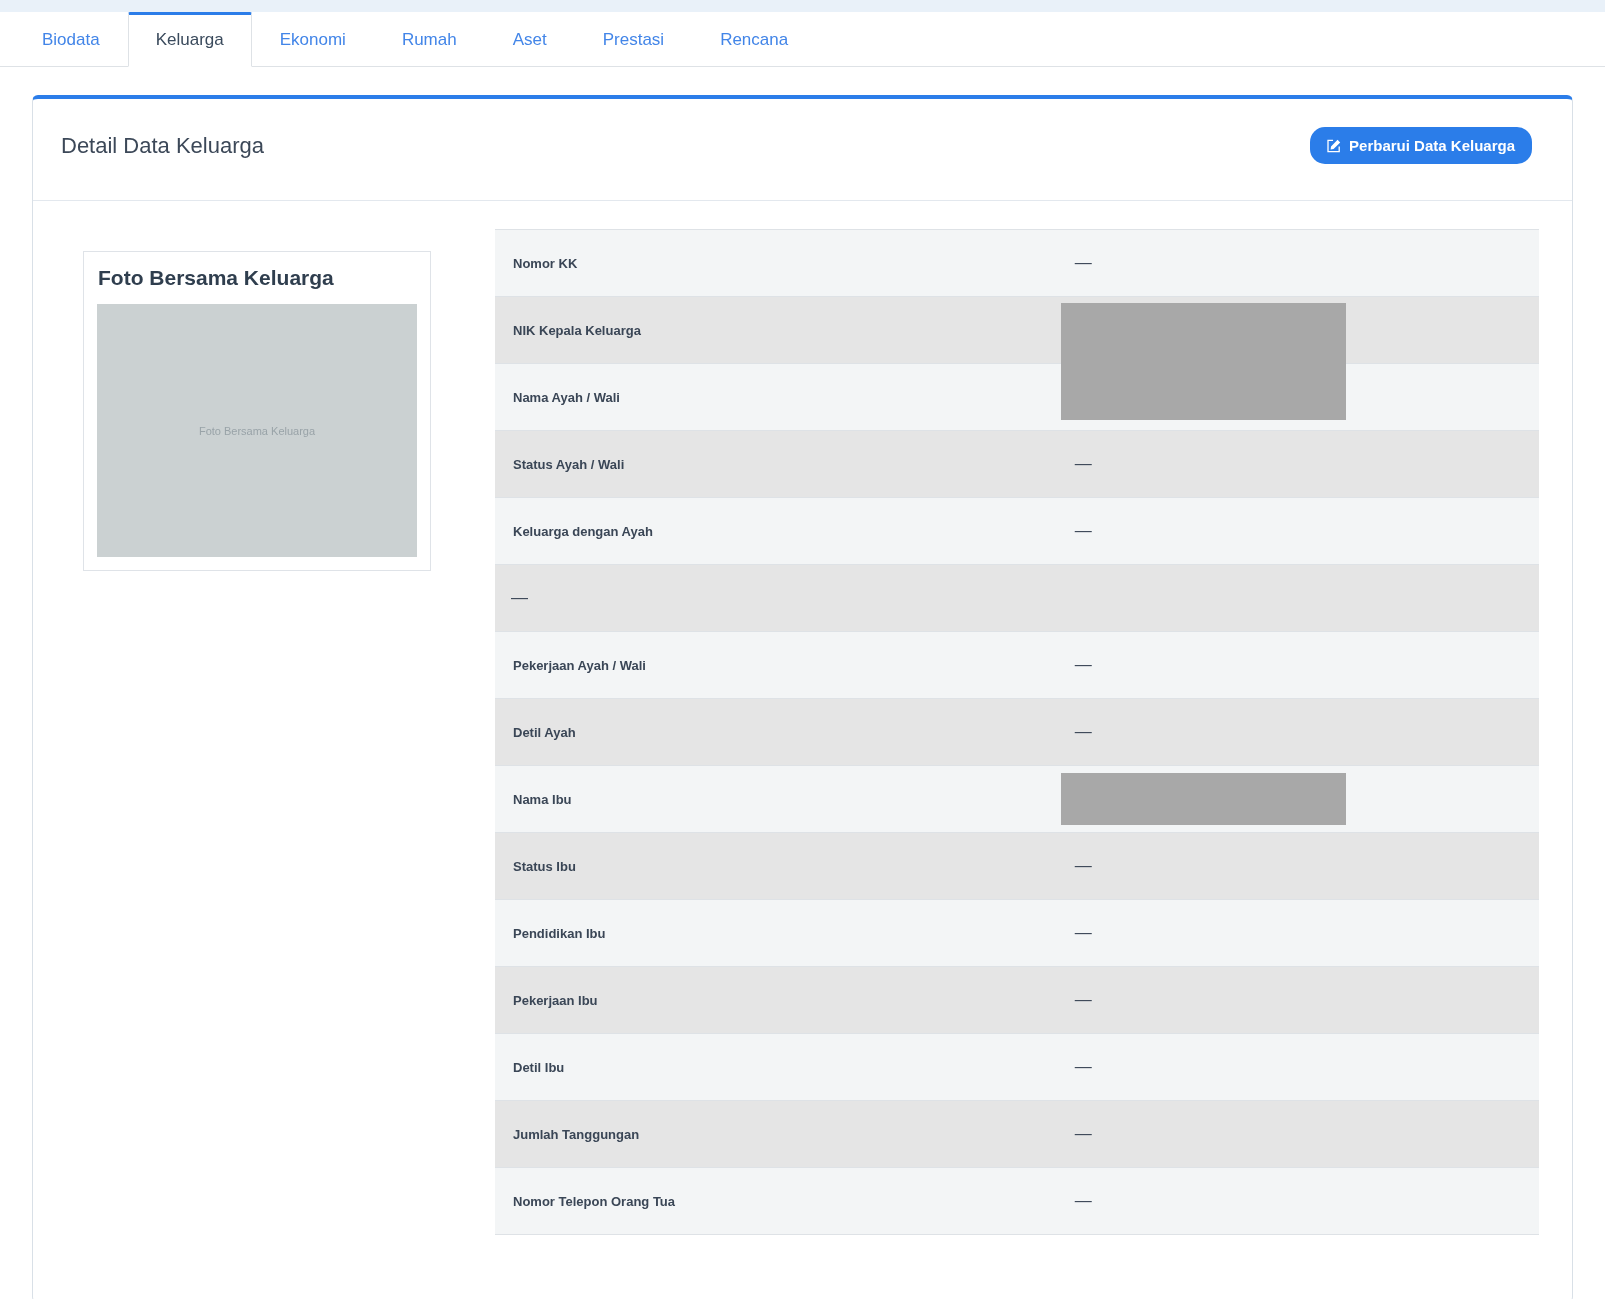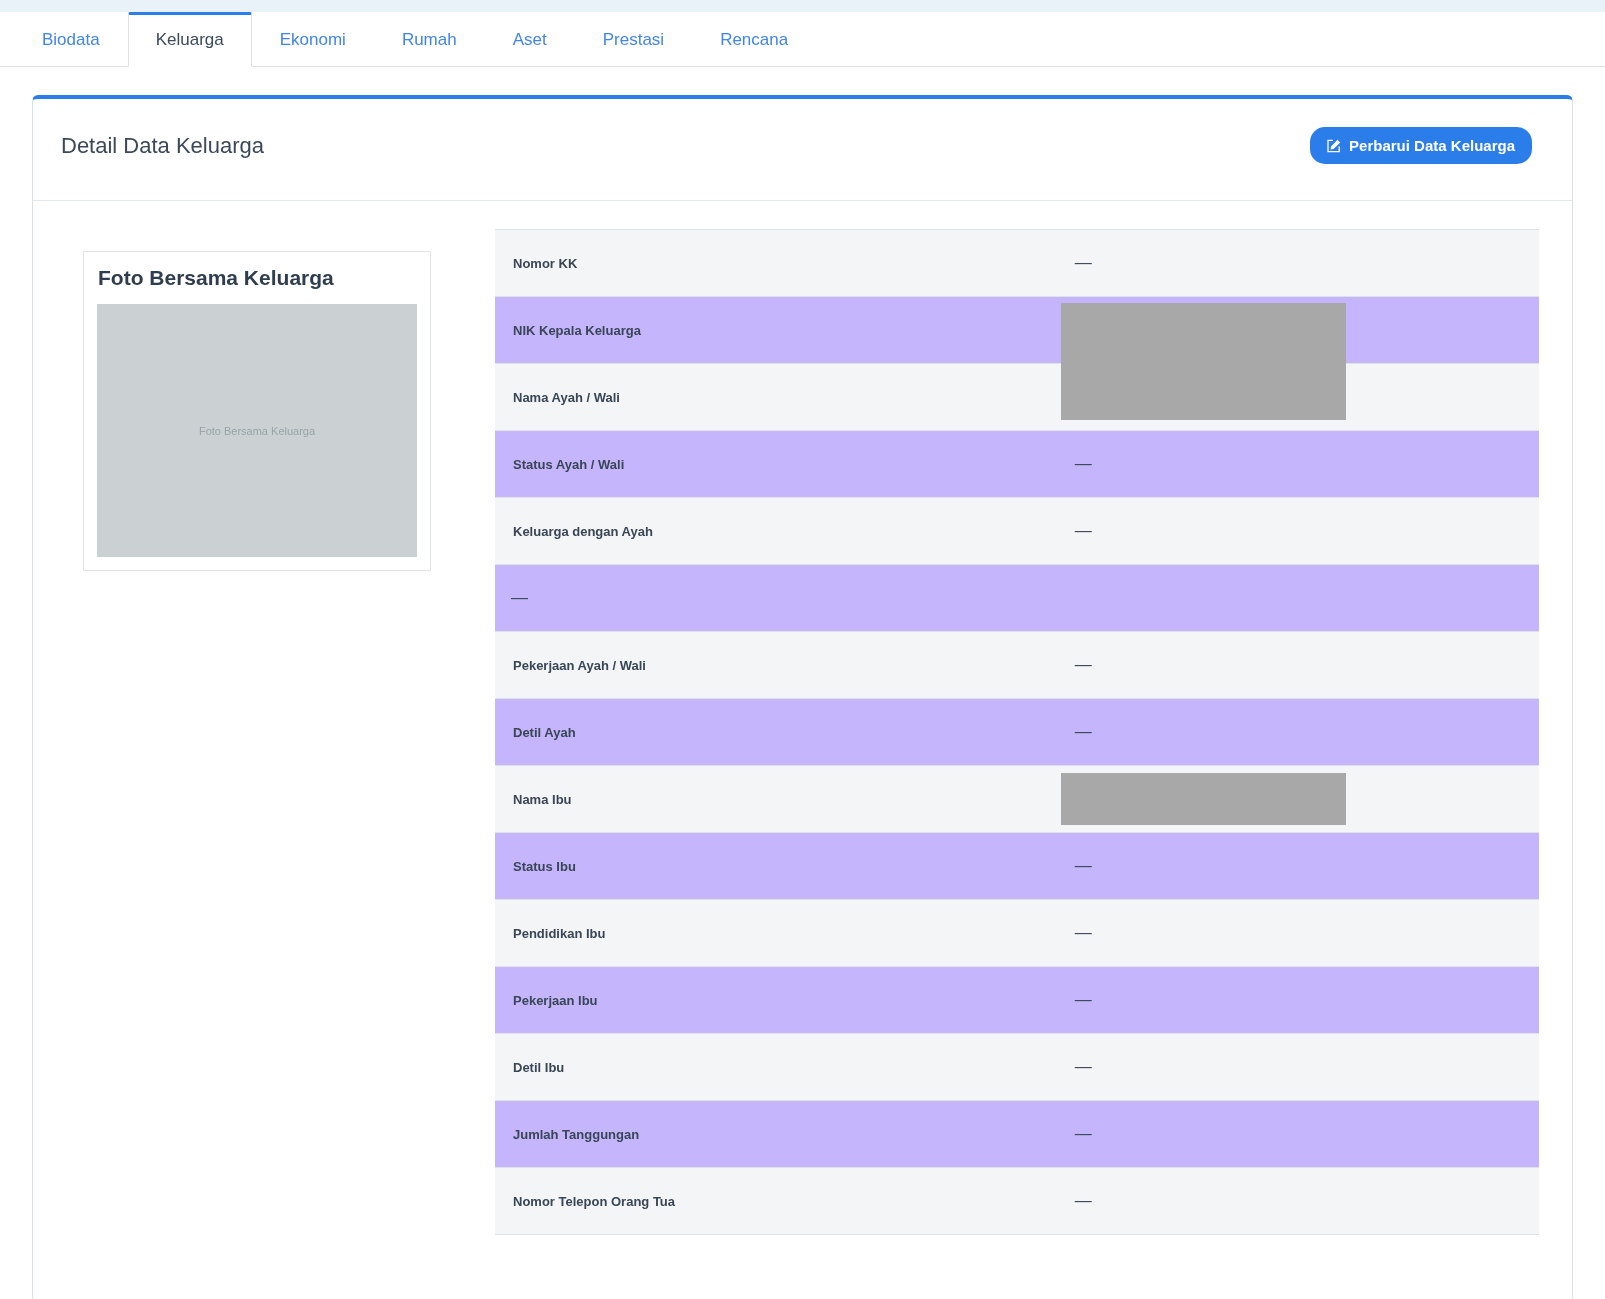--- a/index.html
+++ b/index.html
@@ -118,21 +118,21 @@
   .detail-table {
     flex: 1;
     border-top: 1px solid #dee2e6;
   }
   .trow {
     display: flex;
     align-items: center;
     height: 67px;
     border-bottom: 1px solid #dee2e6;
     position: relative;
-    background: #c4b5fd;
+    background: #e5e5e5;
   }
   .trow.striped { background: #f3f5f6; }
   .tlabel {
     width: 54%;
     padding: 0 12px 0 18px;
     font-size: 13px;
     font-weight: 700;
     color: #3a4656;
   }
   .tvalue {

